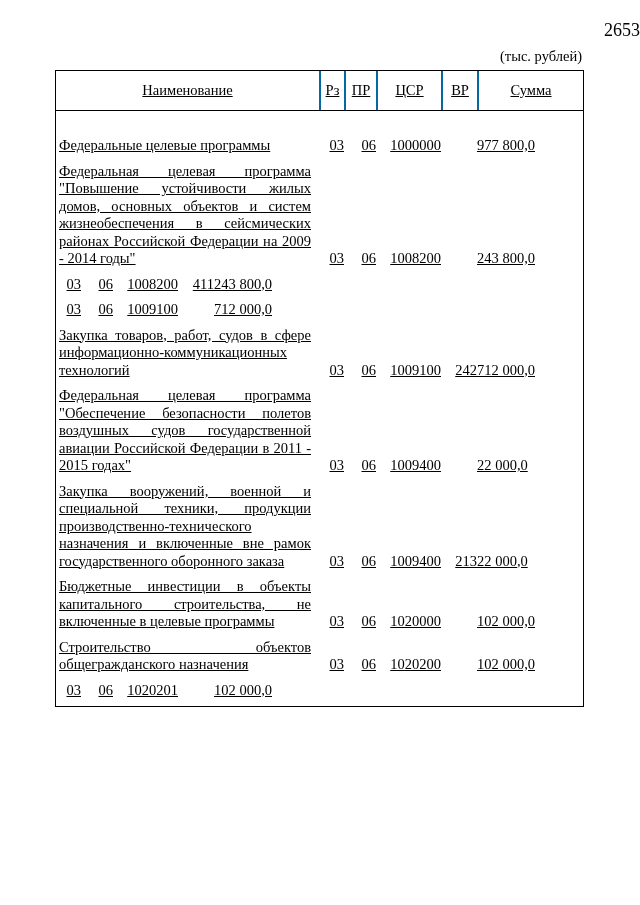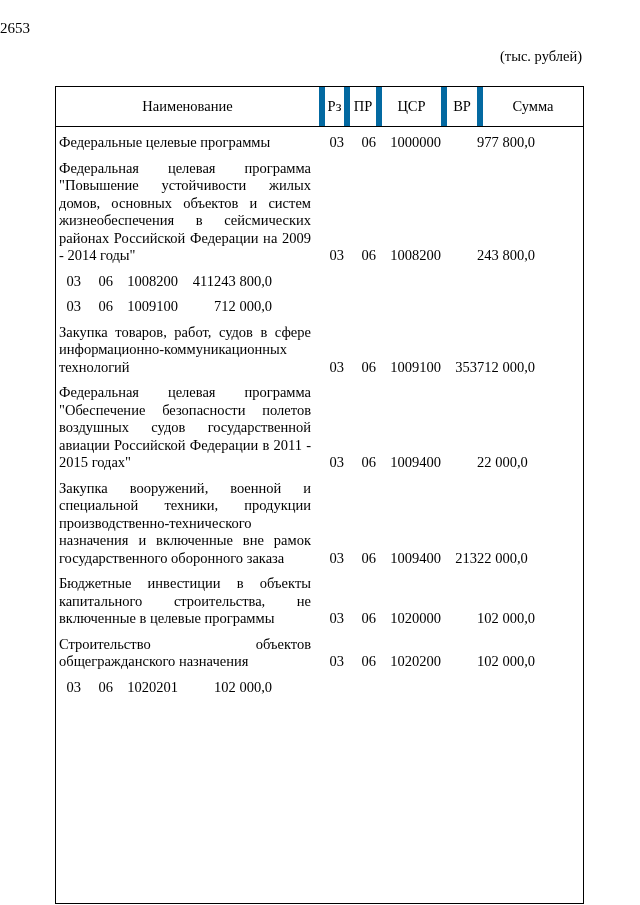--- a/index.html
+++ b/index.html
@@ -10,62 +10,63 @@
     background: #ffffff;
     color: #000000;
     font-family: "Liberation Serif", serif;
     overflow: hidden;
   }
   .page-number {
     position: absolute;
     top: 20px;
     left: 0;
     width: 640px;
-    text-align: left;
-    font-size: 15px;
+    text-align: right;
+    font-size: 18px;
   }
   .content {
     position: absolute;
     left: 55px;
     top: 48px;
     width: 529px;
   }
   .units {
     text-align: right;
     font-size: 14.5px;
-    margin-bottom: 21px;
+    margin-bottom: 5px;
     padding-right: 2px;
   }
   .table {
     border: 1px solid #000;
-    height: 818px;
+    height: 637px;
     box-sizing: border-box;
     overflow: hidden;
+    text-decoration: underline;
   }
   .thead {
     display: flex;
     border-bottom: 1px solid #000;
     height: 40px;
     box-sizing: border-box;
   }
   .th {
     display: flex;
     align-items: center;
     justify-content: center;
     font-size: 14.5px;
     box-sizing: border-box;
   }
-  .th + .th { border-left: 6px solid #0369a1; }
+  .th + .th { border-left: 2px solid #0369a1; }
   .col-name  { width: 263px; }
   .col-rz    { width: 25px;  }
   .col-pr    { width: 32px;  }
   .col-csr   { width: 65px;  }
   .col-vr    { width: 36px;  }
   .col-summa { flex: 1; }
-  .tbody { padding-top: 3px; }
+  .tbody { padding-top: 3px; margin-top: 19px; }
   .tr {
     display: flex;
     align-items: flex-end;
     padding: 4px 0 4px 0;
   }
   .td {
     box-sizing: border-box;
     font-size: 14.5px;
     line-height: 17.5px;
   }
@@ -130,21 +131,21 @@
     <div class="td col-csr">1009100</div>
     <div class="td col-vr"></div>
     <div class="td col-summa">712 000,0</div>
   </div>
 
   <div class="tr">
     <div class="td col-name">Закупка товаров, работ, судов в сфере информационно-коммуникационных технологий</div>
     <div class="td col-rz">03</div>
     <div class="td col-pr">06</div>
     <div class="td col-csr">1009100</div>
-    <div class="td col-vr">353</div>
+    <div class="td col-vr">242</div>
     <div class="td col-summa">712 000,0</div>
   </div>
 
   <div class="tr">
     <div class="td col-name">Федеральная целевая программа "Обеспечение безопасности полетов воздушных судов государственной авиации Российской Федерации в 2011 - 2015 годах"</div>
     <div class="td col-rz">03</div>
     <div class="td col-pr">06</div>
     <div class="td col-csr">1009400</div>
     <div class="td col-vr"></div>
     <div class="td col-summa">22 000,0</div>

